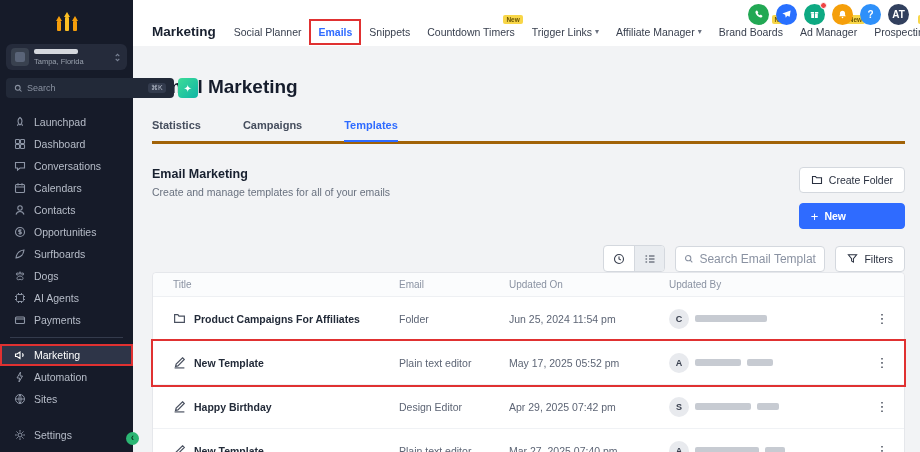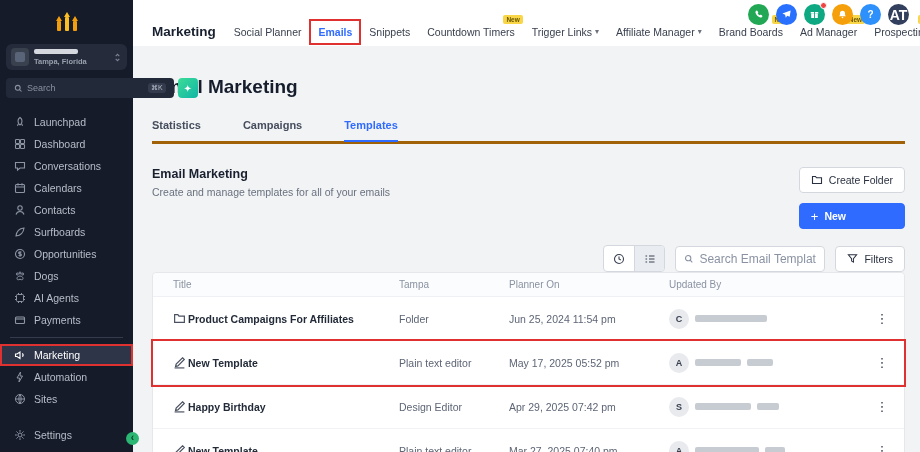--- a/index.html
+++ b/index.html
@@ -7,21 +7,21 @@
     --sidebar:#161b29; --txt:#18202f; --gray:#5d6575;
   }
   *{margin:0;padding:0;box-sizing:border-box;}
   html,body{width:920px;height:452px;}
   body{display:flex;font-family:"Liberation Sans","DejaVu Sans",sans-serif;background:#f2f3f5;overflow:hidden;}
   svg{display:block;}
 
   
   .sidebar{width:133px;min-width:133px;background:var(--sidebar);color:#b7bdc9;display:flex;flex-direction:column;position:relative;z-index:5;padding:6px 0;}
   .logo-wrap{display:flex;justify-content:center;padding:3px 0 1px;}
-  .loc-card{margin:10px 6px 0;background:#252b3b;border-radius:6px;padding:4px 5px;display:flex;align-items:center;gap:5px;cursor:pointer;font-weight:bold;}
+  .loc-card{margin:10px 6px 0;background:#252b3b;border-radius:6px;padding:4px 5px;display:flex;align-items:center;gap:5px;cursor:pointer;}
   .loc-avatar{width:18px;height:18px;border-radius:4px;background:#39414f;display:flex;align-items:center;justify-content:center;flex:none;}
   .loc-avatar span{width:10px;height:10px;border-radius:2px;background:#5a6478;display:block;}
   .loc-text{flex:1;min-width:0;}
   .loc-name-redact{width:44px;height:5px;border-radius:2px;background:#d5d8de;margin-bottom:3px;}
   .loc-city{font-size:7.5px;color:#98a0ad;white-space:nowrap;display:block;}
   .loc-sort{color:#7b8496;flex:none;}
   .search-row{margin:8px 6px 0;display:flex;gap:4px;}
   .search-box{flex:1;background:#222938;border-radius:4px;height:20px;display:flex;align-items:center;gap:4px;padding:0 8px;}
   .search-box input{flex:1;min-width:0;background:transparent;border:0;outline:0;color:#cfd3db;font-size:9px;font-family:inherit;}
   .search-box input::placeholder{color:#8a92a1;}
@@ -48,21 +48,21 @@
   .ttab .badge{position:absolute;top:-11px;right:-8px;background:var(--yellow);color:#6b5500;font-size:6.5px;font-weight:700;padding:1px 3px;border-radius:2px;}
   .ttab.active{color:var(--blue);font-weight:600;}
   .ttab.annotated{outline:2px solid var(--red);padding:5px 7px;margin:-5px -7px;}
   .topbar-icons{position:absolute;top:4px;right:11px;display:flex;gap:7px;align-items:center;}
   .cicon{width:21px;height:21px;border-radius:50%;display:flex;align-items:center;justify-content:center;cursor:pointer;position:relative;color:#fff;font-size:10px;font-weight:700;flex:none;}
   .cicon.phone{background:#22a854;}
   .cicon.rocket{background:#2970ff;}
   .cicon.gift{background:#0ea982;}
   .cicon.bell{background:#f59f0a;}
   .cicon.help{background:#2e90fa;}
-  .cicon.avatar{background:#32405e;font-size:14px;}
+  .cicon.avatar{background:#32405e;font-size:10px;}
   .notif-dot{position:absolute;top:-2px;right:-2px;width:7px;height:7px;background:#ef4444;border:1.5px solid #fff;border-radius:50%;}
 
   
   .content{flex:1;padding:0 15px 0 19px;position:relative;overflow:hidden;}
   .page-title{margin-top:30px;font-size:19px;font-weight:700;color:#151c2c;}
   .ptabs{margin-top:21px;display:flex;gap:42px;border-bottom:3px solid #a16207;}
   .ptab{font-size:11px;font-weight:600;color:#454d5d;padding-bottom:9px;cursor:pointer;}
   .ptab.active{color:var(--blue);border-bottom:2px solid var(--blue);margin-bottom:-1px;}
   .section-row{margin-top:23px;display:flex;justify-content:space-between;align-items:flex-start;}
   .sec-title{font-size:12.5px;font-weight:700;color:var(--txt);}
@@ -81,21 +81,21 @@
   .search-field input{flex:1;min-width:0;border:0;outline:0;font-size:12px;color:#2a3140;font-family:inherit;background:transparent;}
   .search-field input::placeholder{color:#8a92a2;}
   .breadcrumb{margin:10px 0 5px 16px;font-size:10.5px;color:#39404f;}
 
   
   .table{background:#fff;border:1px solid #e5e7eb;border-radius:4px;}
   .thead,.trow{display:grid;grid-template-columns:226px 110px 160px 1fr 44px;align-items:center;padding-left:20px;}
   .thead{height:24px;font-size:10px;color:#8a92a2;border-bottom:1px solid #eef0f3;background:#fbfcfd;border-radius:4px 4px 0 0;}
   .trow{height:44px;border-bottom:1px solid #f0f2f5;background:#fff;cursor:pointer;}
   .trow.annotated{box-shadow:0 0 0 2px var(--red);position:relative;z-index:2;}
-  .cell-title{display:flex;align-items:center;gap:2px;font-size:10.5px;font-weight:700;color:#232b39;}
+  .cell-title{display:flex;align-items:center;gap:8px;font-size:10.5px;font-weight:700;color:#232b39;}
   .cell-title .ricon{color:#4a5160;display:flex;flex:none;}
   .cell-sub{font-size:10.5px;color:var(--gray);}
   .cell-user{display:flex;align-items:center;gap:6px;}
   .uavatar{width:20px;height:20px;border-radius:50%;background:#e8eaee;color:#39404f;font-size:9px;font-weight:700;display:flex;align-items:center;justify-content:center;flex:none;}
   .rblock{height:7px;background:#c7cbd2;border-radius:2px;}
   .kebab{justify-self:center;font-size:13px;color:#39404f;cursor:pointer;padding:0 6px;}
 </style>
 </head>
 <body>
 
@@ -183,33 +183,33 @@
           <svg width="12" height="12" viewBox="0 0 12 12" fill="none" stroke="currentColor" stroke-width="1.1">
             <circle cx="6" cy="4" r="2.2"></circle>
             <path d="M2 10.5c.6-2 2.2-3 4-3s3.4 1 4 3"></path>
           </svg>
         </span>
       <span>Contacts</span>
     </div>
     <div class="nav-item">
       <span class="nicon">
           <svg width="12" height="12" viewBox="0 0 12 12" fill="none" stroke="currentColor" stroke-width="1.1">
-            <path d="M2 10C2.5 5.5 5.5 2.5 10 2c-.5 4.5-3.5 7.5-8 8Z"></path>
-          </svg>
-        </span>
-      <span>Surfboards</span>
-    </div>
-    <div class="nav-item">
-      <span class="nicon">
-          <svg width="12" height="12" viewBox="0 0 12 12" fill="none" stroke="currentColor" stroke-width="1.1">
             <circle cx="6" cy="6" r="4.5"></circle>
             <path d="M6 3.3v5.4M7.4 4.4c-.5-.7-2.8-.8-2.8.5s2.8.7 2.8 2-2.3 1.1-2.8.4"></path>
           </svg>
         </span>
       <span>Opportunities</span>
+    </div>
+    <div class="nav-item">
+      <span class="nicon">
+          <svg width="12" height="12" viewBox="0 0 12 12" fill="none" stroke="currentColor" stroke-width="1.1">
+            <path d="M2 10C2.5 5.5 5.5 2.5 10 2c-.5 4.5-3.5 7.5-8 8Z"></path>
+          </svg>
+        </span>
+      <span>Surfboards</span>
     </div>
     <div class="nav-item">
       <span class="nicon">
           <svg width="12" height="12" viewBox="0 0 12 12" fill="none" stroke="currentColor" stroke-width="1">
             <circle cx="3.3" cy="4" r="1"></circle>
             <circle cx="6" cy="3" r="1"></circle>
             <circle cx="8.7" cy="4" r="1"></circle>
             <path d="M6 6c1.8 0 3 1.2 3 2.6 0 .9-.8 1.4-1.6 1.1L6 9.2l-1.4.5C3.8 10 3 9.5 3 8.6 3 7.2 4.2 6 6 6Z"></path>
           </svg>
         </span>
@@ -408,22 +408,22 @@
             <path d="M1.5 2h9L7 6.2V10L5 8.8V6.2Z"></path>
           </svg>
         <span>Filters</span>
       </button>
     </div>
 
 
     <div class="table">
       <div class="thead">
         <div>Title</div>
-        <div>Tampa</div>
-        <div>Planner On</div>
+        <div>Email</div>
+        <div>Updated On</div>
         <div>Updated By</div>
         <div></div>
       </div>
 
       <div class="trow">
         <div class="cell-title">
           <span class="ricon">
               <svg width="13" height="13" viewBox="0 0 12 12" fill="none" stroke="currentColor" stroke-width="1.1">
                 <path d="M1.5 2.5h3l1 1.3h5V9.5h-9Z"></path>
               </svg>

